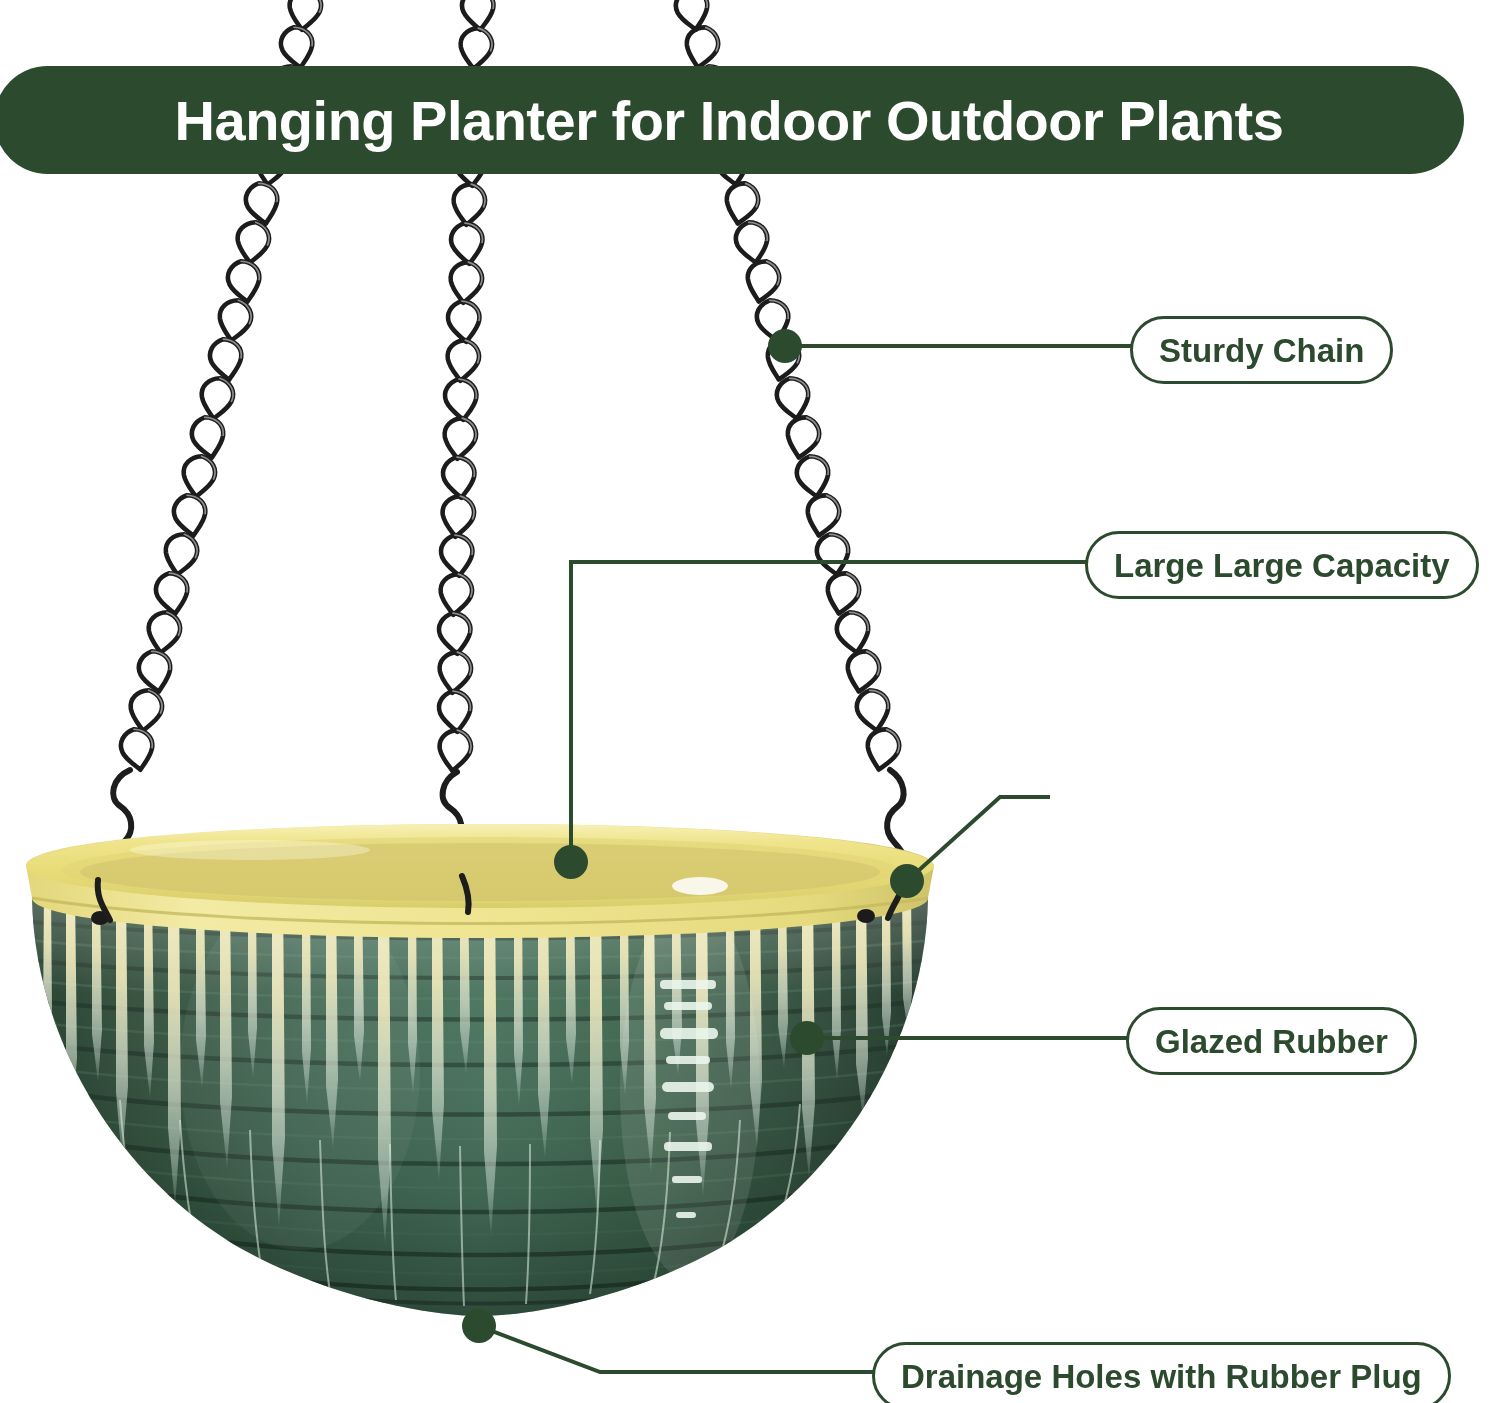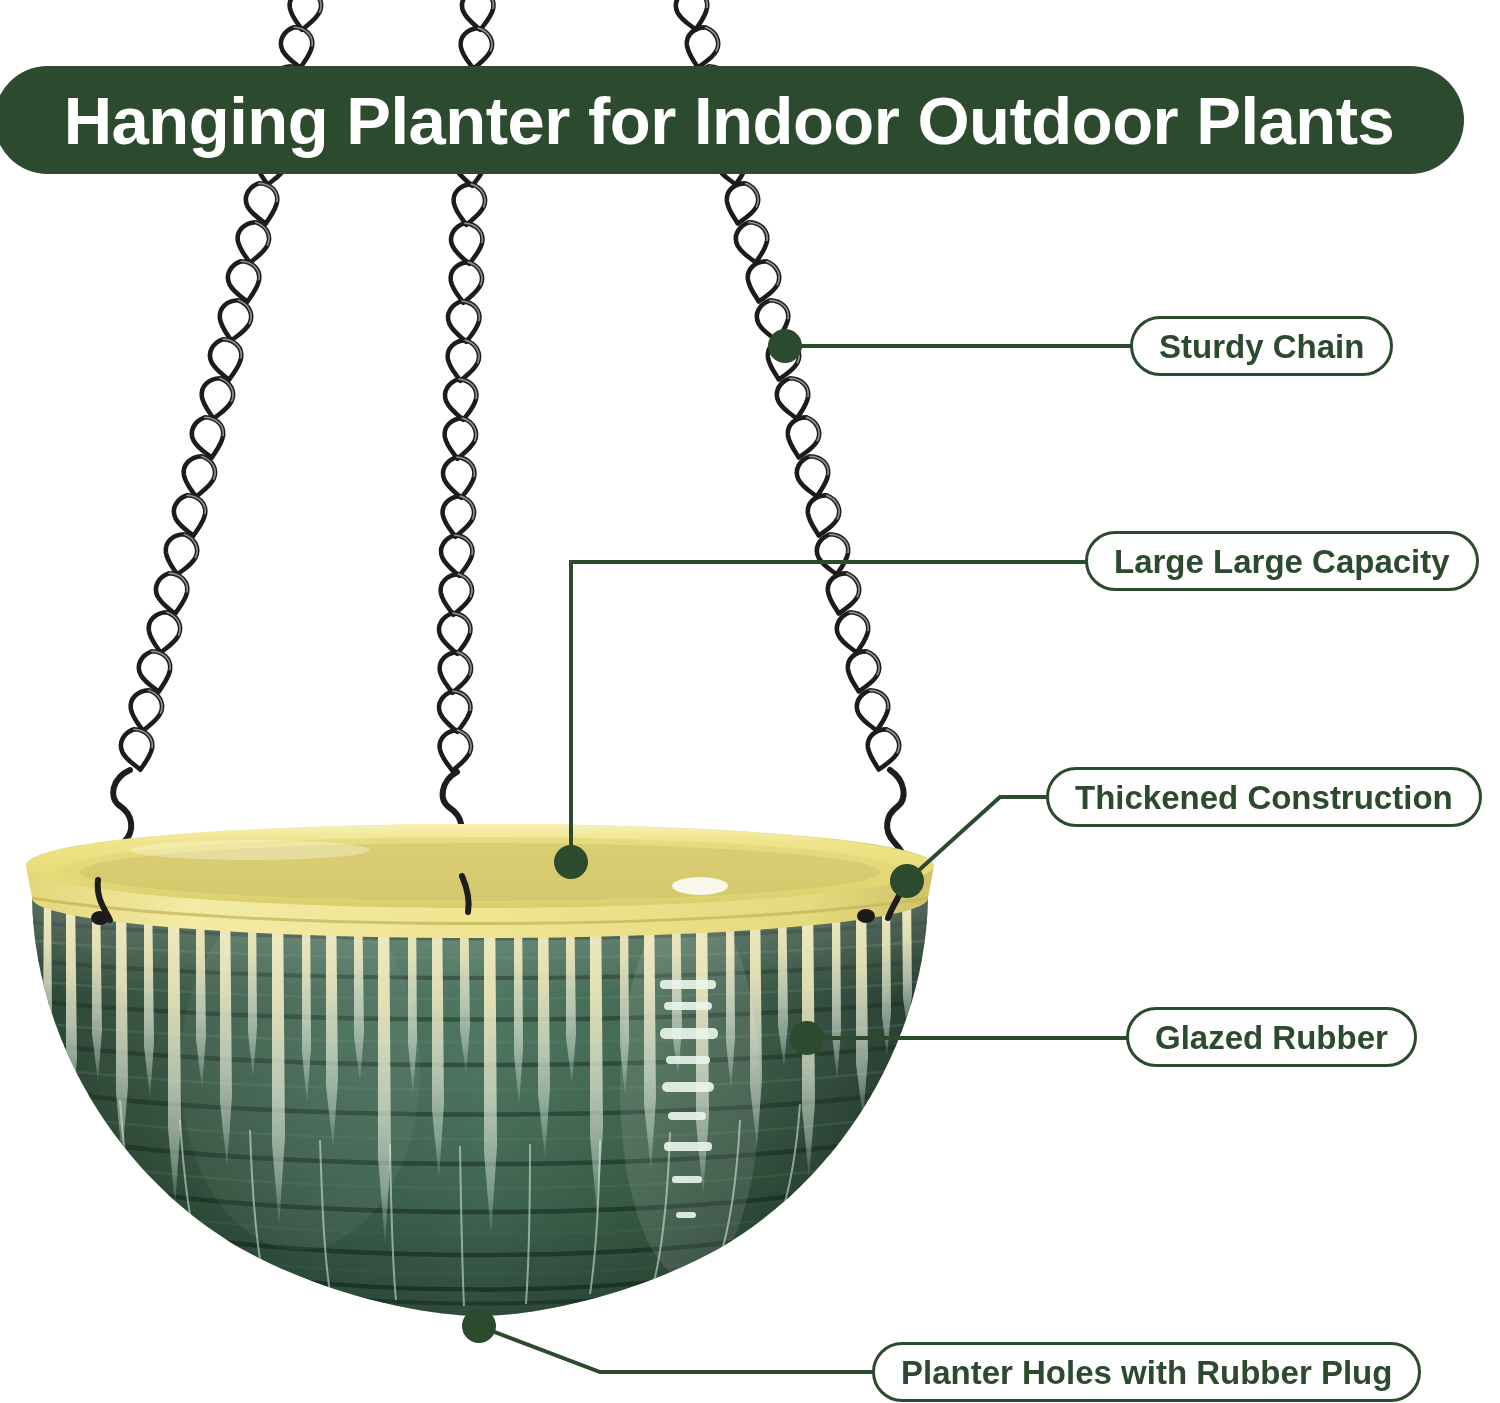--- a/index.html
+++ b/index.html
@@ -28,37 +28,37 @@
     height: 108px;
     background: #2C4A2D;
     border-radius: 54px;
     display: flex;
     align-items: center;
     justify-content: center;
     z-index: 40;
   }
   .banner-title {
     color: #ffffff;
-    font-size: 67px;
+    font-size: 56px;
     font-weight: bold;
     letter-spacing: -0.5px;
     white-space: nowrap;
     font-family: "Liberation Sans", sans-serif;
   }
 
   
   .pill {
     position: absolute;
     border: 3px solid #2C4A2D;
     background: #ffffff;
     border-radius: 40px;
     display: flex;
     align-items: center;
     z-index: 30;
-    height: 60px;
+    height: 68px;
     padding: 0 26px;
   }
   .pill-label {
     color: #2C4A2D;
     font-size: 33px;
     font-weight: bold;
     white-space: nowrap;
     line-height: 1;
     font-family: "Liberation Sans", sans-serif;
   }
@@ -532,29 +532,26 @@
   </svg>
 
   <div class="pill pill-sturdy">
     <span class="pill-label">Sturdy Chain</span>
   </div>
 
   <div class="pill pill-soil">
     <span class="pill-label">Large Large Capacity</span>
   </div>
 
-  <div class="pill pill-thick">
-    <span class="pill-label">Thickened Construction</span>
-  </div>
 
   <div class="pill pill-glaze">
     <span class="pill-label">Glazed Rubber</span>
   </div>
 
   <div class="pill pill-drain">
-    <span class="pill-label">Planter Holes with Rubber Plug</span>
+    <span class="pill-label">Drainage Holes with Rubber Plug</span>
   </div>
 
   <div class="banner">
     <span class="banner-title">Hanging Planter for Indoor Outdoor Plants</span>
   </div>
 
 </div>
 
 </body></html>

